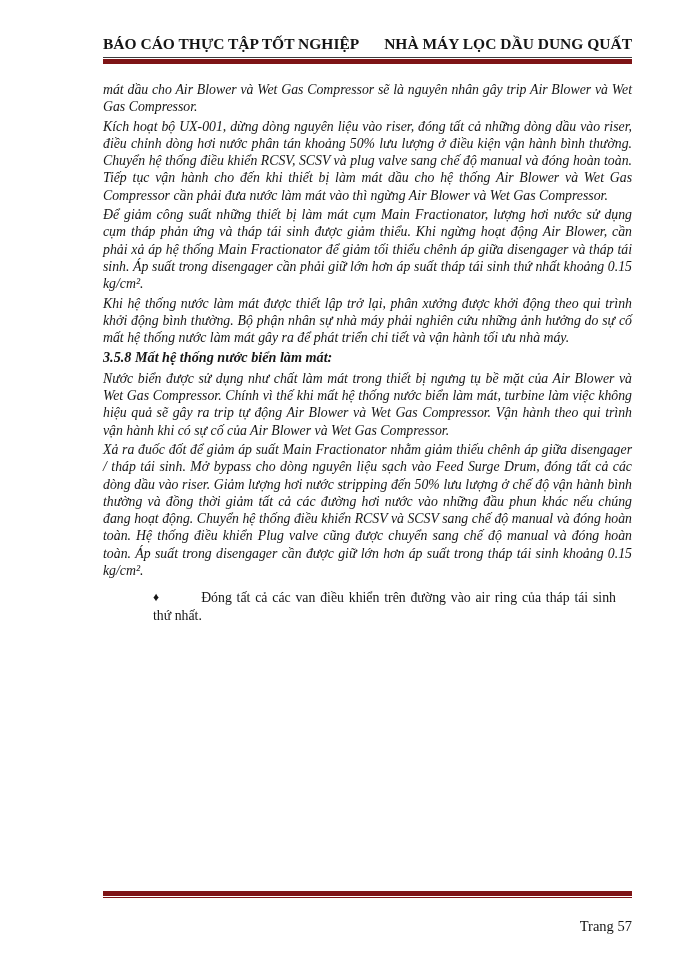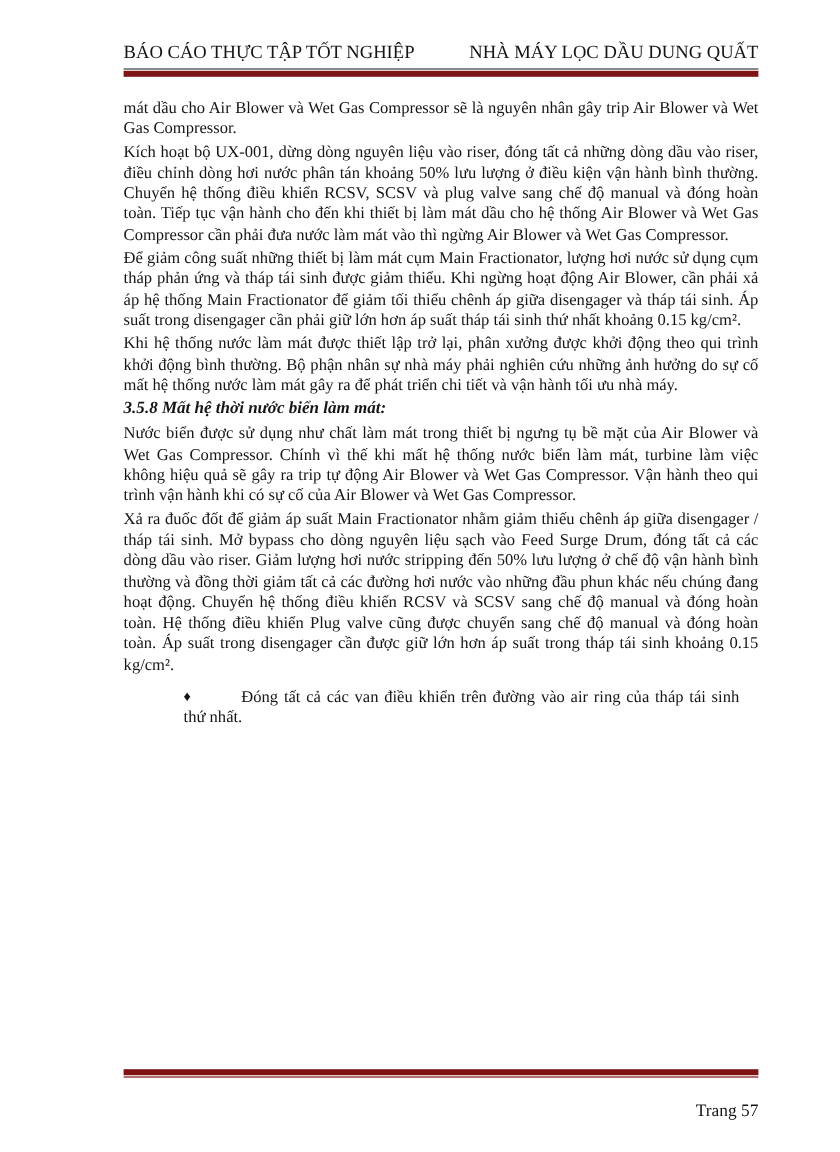--- a/index.html
+++ b/index.html
@@ -23,38 +23,40 @@
     top: 34px;
   }
   .header-row {
     display: flex;
     justify-content: space-between;
     align-items: baseline;
     font-size: 15.5px;
     line-height: 20px;
     white-space: nowrap;
     padding-bottom: 3px;
+    font-weight: bold;
   }
   .rule-thin {
     height: 0;
     border-top: 1px solid #3c3c3c;
   }
   .rule-thick {
     height: 5px;
     background: #7e1416;
     margin-top: 1px;
   }
   .body-text {
     margin-top: 17px;
     font-size: 13.8px;
     line-height: 17.3px;
     text-align: justify;
   }
   .para {
     margin: 0 0 2px 0;
+    font-style: italic;
   }
   .section-heading {
     font-weight: bold;
     font-style: italic;
     font-size: 14.2px;
     margin: 3px 0 3px 0;
     text-align: left;
   }
   .bullet-item {
     margin: 10px 16px 2px 50px;
@@ -96,21 +98,21 @@
       <span>NHÀ MÁY LỌC DẦU DUNG QUẤT</span>
     </div>
     <div class="rule-thin"></div>
     <div class="rule-thick"></div>
 
     <div class="body-text">
       <p class="para">mát dầu cho Air Blower và Wet Gas Compressor sẽ là nguyên nhân gây trip Air Blower và Wet Gas Compressor.</p>
       <p class="para">Kích hoạt bộ UX-001, dừng dòng nguyên liệu vào riser, đóng tất cả những dòng dầu vào riser, điều chỉnh dòng hơi nước phân tán khoảng 50% lưu lượng ở điều kiện vận hành bình thường. Chuyển hệ thống điều khiển RCSV, SCSV và plug valve sang chế độ manual và đóng hoàn toàn. Tiếp tục vận hành cho đến khi thiết bị làm mát dầu cho hệ thống Air Blower và Wet Gas Compressor cần phải đưa nước làm mát vào thì ngừng Air Blower và Wet Gas Compressor.</p>
       <p class="para">Để giảm công suất những thiết bị làm mát cụm Main Fractionator, lượng hơi nước sử dụng cụm tháp phản ứng và tháp tái sinh được giảm thiểu. Khi ngừng hoạt động Air Blower, cần phải xả áp hệ thống Main Fractionator để giảm tối thiểu chênh áp giữa disengager và tháp tái sinh. Áp suất trong disengager cần phải giữ lớn hơn áp suất tháp tái sinh thứ nhất khoảng 0.15 kg/cm².</p>
       <p class="para">Khi hệ thống nước làm mát được thiết lập trở lại, phân xưởng được khởi động theo qui trình khởi động bình thường. Bộ phận nhân sự nhà máy phải nghiên cứu những ảnh hưởng do sự cố mất hệ thống nước làm mát gây ra  để phát triển chi tiết và vận hành tối ưu nhà máy.</p>
-      <h3 class="section-heading">3.5.8 Mất hệ thời nước biển làm mát:</h3>
+      <h3 class="section-heading">3.5.8 Mất hệ thống nước biển làm mát:</h3>
       <p class="para">Nước biển được sử dụng như chất làm mát trong thiết bị ngưng tụ bề mặt của Air Blower và Wet Gas Compressor. Chính vì thế khi mất hệ thống nước biển làm mát, turbine làm việc không hiệu quả sẽ gây ra trip tự động Air Blower và Wet Gas Compressor. Vận hành theo qui trình vận hành khi có sự cố của Air Blower và Wet Gas Compressor.</p>
       <p class="para">Xả ra đuốc đốt để giảm áp suất Main Fractionator nhằm giảm thiếu chênh áp giữa disengager / tháp tái sinh. Mở bypass cho dòng nguyên liệu sạch vào Feed Surge Drum, đóng tất cả các dòng dầu vào riser. Giảm lượng hơi nước stripping đến 50% lưu lượng ở chế độ vận hành bình thường và đồng thời giảm tất cả các đường hơi nước vào những đầu phun khác nếu chúng đang hoạt động. Chuyển hệ thống điều khiển RCSV và SCSV sang chế độ manual và đóng hoàn toàn. Hệ thống điều khiển Plug valve cũng được chuyển sang chế độ manual và đóng hoàn toàn. Áp suất trong disengager cần được giữ lớn hơn áp suất trong tháp tái sinh khoảng 0.15 kg/cm².</p>
 
       <div class="bullet-item">
         <span class="bullet-glyph">♦</span><span>Đóng tất cả các van điều khiển trên đường vào air ring của tháp tái sinh thứ nhất.</span>
       </div>
     </div>
   </div>
 
   <div class="footer">

